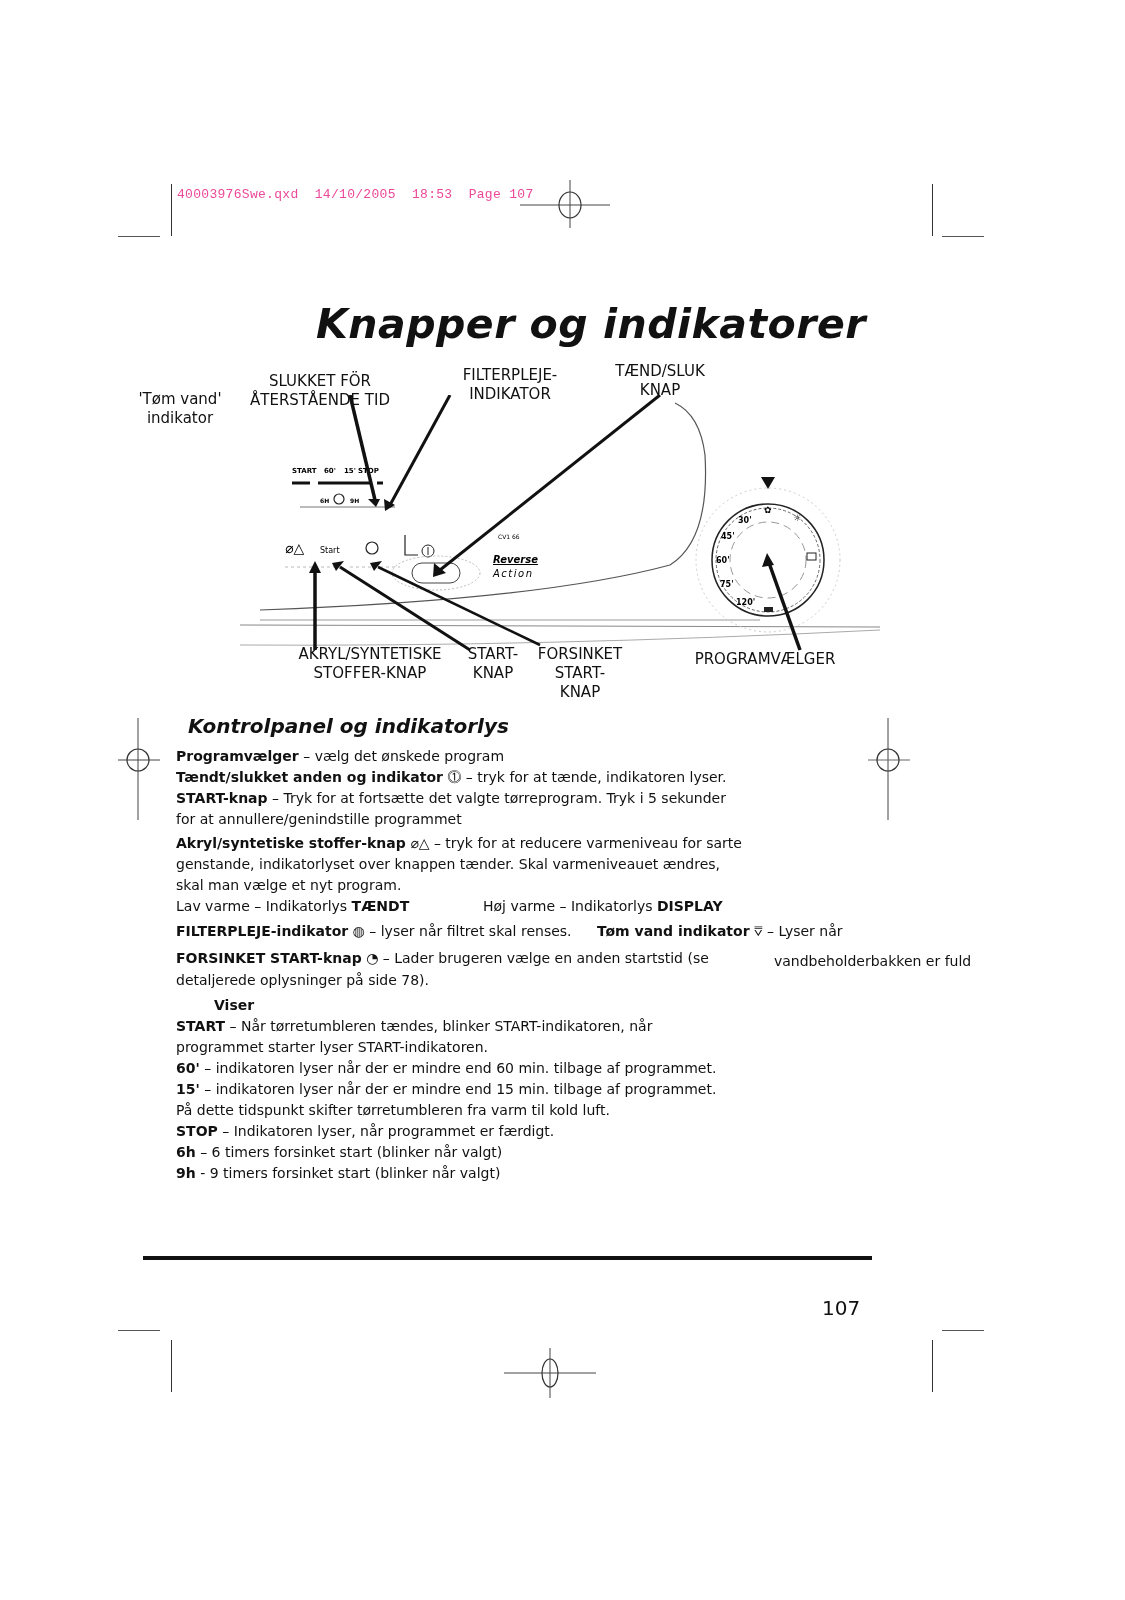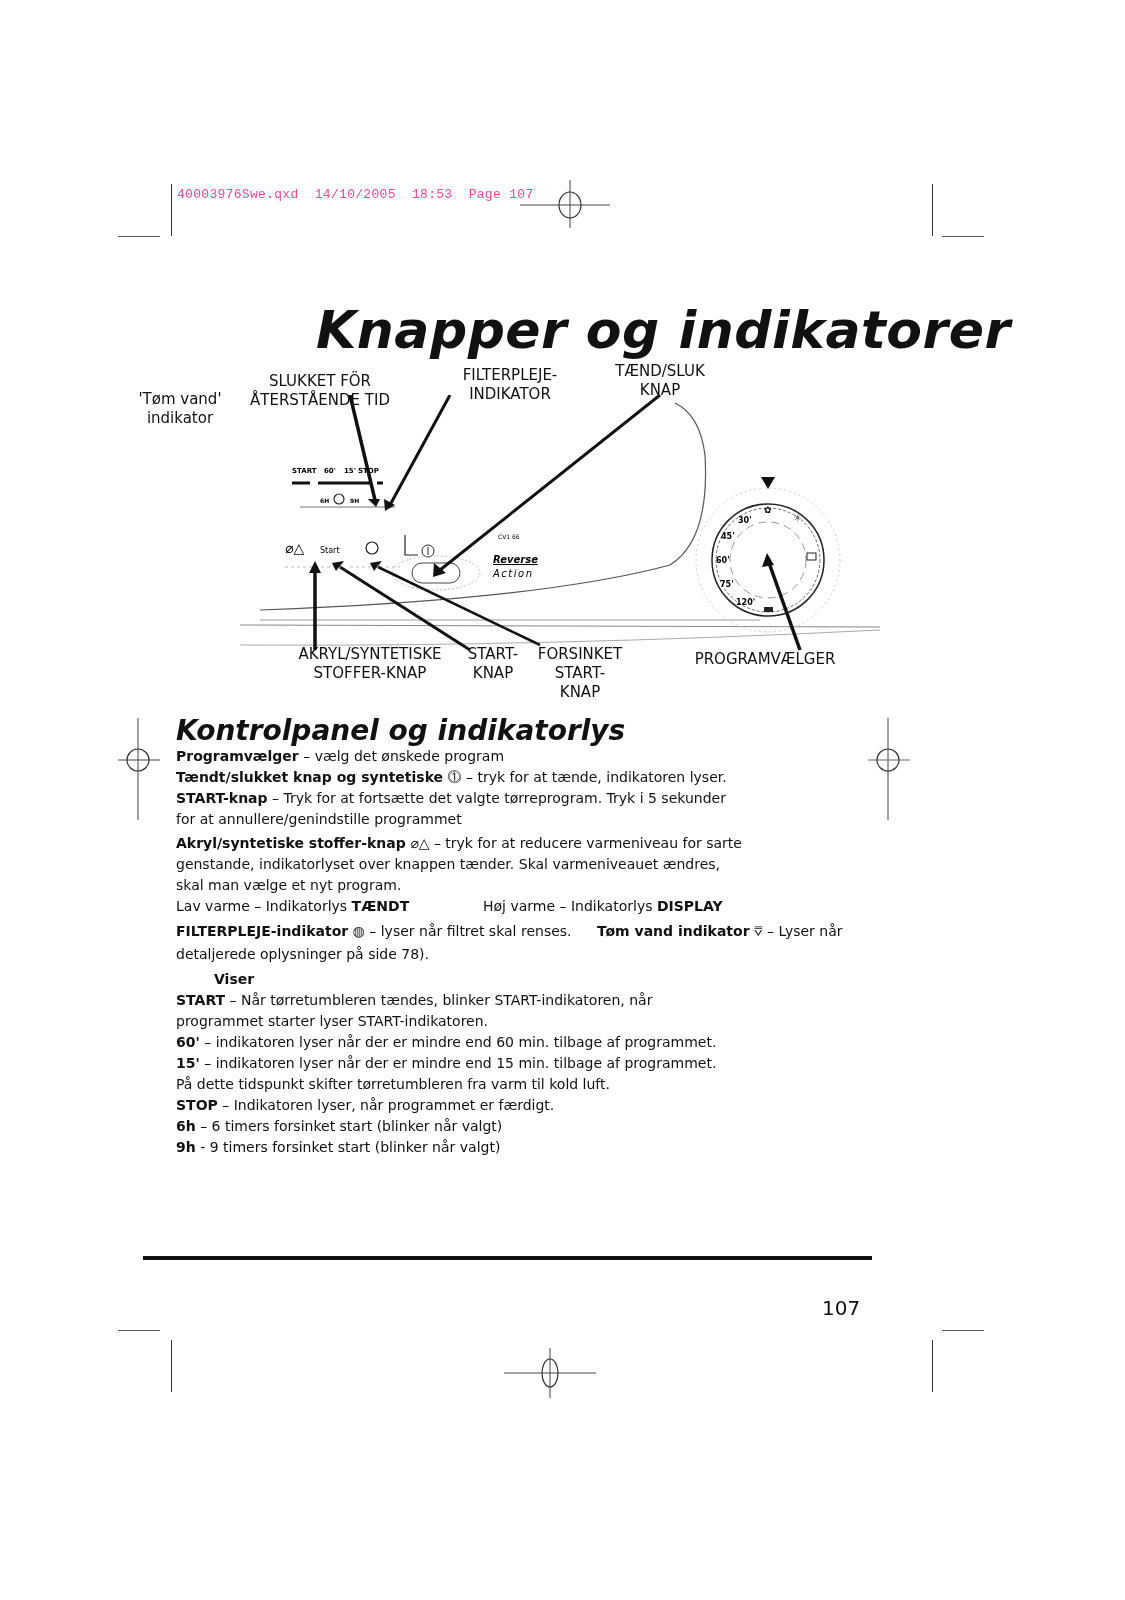--- a/index.html
+++ b/index.html
@@ -2,23 +2,23 @@
 <html><head>
 <meta charset="utf-8">
 <style>
   html, body { margin: 0; padding: 0; background: #ffffff; }
   body { width: 1125px; height: 1600px; position: relative; overflow: hidden;
          font-family: "DejaVu Sans", "Liberation Sans", sans-serif; color: #111; }
   .abs { position: absolute; }
   .slug { font-family: "Liberation Mono", "DejaVu Sans Mono", monospace; font-size: 13px; color: #ec4899; letter-spacing: 0.3px; white-space: pre; }
   .vline { position: absolute; width: 1px; background: #333; }
   .hline { position: absolute; height: 1px; background: #555; }
-  .title { font-family: "DejaVu Sans", sans-serif; font-weight: bold; font-style: italic; font-size: 52px; letter-spacing: 0.5px; }
+  .title { font-family: "DejaVu Sans", sans-serif; font-weight: bold; font-style: italic; font-size: 41px; letter-spacing: 0.5px; }
   .callout { font-size: 15px; text-align: center; line-height: 19px; color: #111; font-family: "DejaVu Sans", sans-serif; }
-  .section-title { font-weight: bold; font-style: italic; font-size: 28px; }
+  .section-title { font-weight: bold; font-style: italic; font-size: 20px; margin-left: 12px; }
   .body-text { font-size: 14px; line-height: 21px; font-family: "DejaVu Sans", sans-serif; }
   .body-text b { font-weight: bold; }
   .line { white-space: nowrap; }
   .rule { position: absolute; left: 143px; top: 1256px; width: 729px; height: 4px; background: #111; }
   .page-num { font-size: 20px; }
 </style>
 </head>
 <body>
 
 <div class="vline" style="left:171px; top:184px; height:52px;"></div>
@@ -140,33 +140,37 @@
 <svg class="abs" style="left:864px; top:718px;" width="50" height="102">
   <line x1="24" y1="0" x2="24" y2="102" stroke="#444" stroke-width="1"></line>
   <line x1="4" y1="42" x2="46" y2="42" stroke="#666" stroke-width="1"></line>
   <ellipse cx="24" cy="42" rx="11" ry="11" fill="none" stroke="#333" stroke-width="1.2"></ellipse>
 </svg>
 
 <div class="abs section-title" style="left:176px; top:714px;">Kontrolpanel og indikatorlys</div>
 
 <div class="abs body-text" style="left:176px; top:746px; width:820px;">
   <div class="line"><b>Programvælger</b><span> – vælg det ønskede program</span></div>
-  <div class="line"><b>Tændt/slukket knap og syntetiske</b> <span>⓵</span><span> – tryk for at tænde, indikatoren lyser.</span></div>
+  <div class="line"><b>Tændt/slukket anden og indikator</b> <span>⓵</span><span> – tryk for at tænde, indikatoren lyser.</span></div>
   <div class="line"><b>START-knap</b><span> – Tryk for at fortsætte det valgte tørreprogram. Tryk i 5 sekunder</span></div>
   <div class="line">for at annullere/genindstille programmet</div>
   <div class="line" style="margin-top:3px"><b>Akryl/syntetiske stoffer-knap</b> <span style="font-style:italic">⌀△</span><span> – tryk for at reducere varmeniveau for sarte</span></div>
   <div class="line">genstande, indikatorlyset over knappen tænder. Skal varmeniveauet ændres,</div>
   <div class="line">skal man vælge et nyt program.</div>
   <div class="line" style="position:relative; height:21px;">
     <span style="position:absolute; left:0;"><span>Lav varme – Indikatorlys </span><b>TÆNDT</b></span>
     <span style="position:absolute; left:307px;"><span>Høj varme – Indikatorlys </span><b>DISPLAY</b></span>
   </div>
   <div class="line" style="position:relative; height:23px; margin-top:4px;">
     <span style="position:absolute; left:0;"><b>FILTERPLEJE-indikator</b> <span>◍</span><span> – lyser når filtret skal renses.</span></span>
     <span style="position:absolute; left:421px;"><b>Tøm vand indikator</b> <span>⩢</span><span> – Lyser når</span></span>
+  </div>
+  <div class="line" style="position:relative; height:22px; margin-top:4px;">
+    <span style="position:absolute; left:0;"><b>FORSINKET START-knap</b> <span>◔</span><span> – Lader brugeren vælge en anden startstid (se</span></span>
+    <span style="position:absolute; left:598px; top:3px;">vandbeholderbakken er fuld</span>
   </div>
   <div class="line">detaljerede oplysninger på side 78).</div>
   <div class="line" style="margin-top:4px; font-weight:bold;margin-left:38px;">Viser</div>
   <div class="line"><b>START</b><span> – Når tørretumbleren tændes, blinker START-indikatoren, når</span></div>
   <div class="line">programmet starter lyser START-indikatoren.</div>
   <div class="line"><b>60'</b><span> – indikatoren lyser når der er mindre end 60 min. tilbage af programmet.</span></div>
   <div class="line"><b>15'</b><span> – indikatoren lyser når der er mindre end 15 min. tilbage af programmet.</span></div>
   <div class="line">På dette tidspunkt skifter tørretumbleren fra varm til kold luft.</div>
   <div class="line"><b>STOP</b><span> – Indikatoren lyser, når programmet er færdigt.</span></div>
   <div class="line"><b>6h</b><span> – 6 timers forsinket start (blinker når valgt)</span></div>

